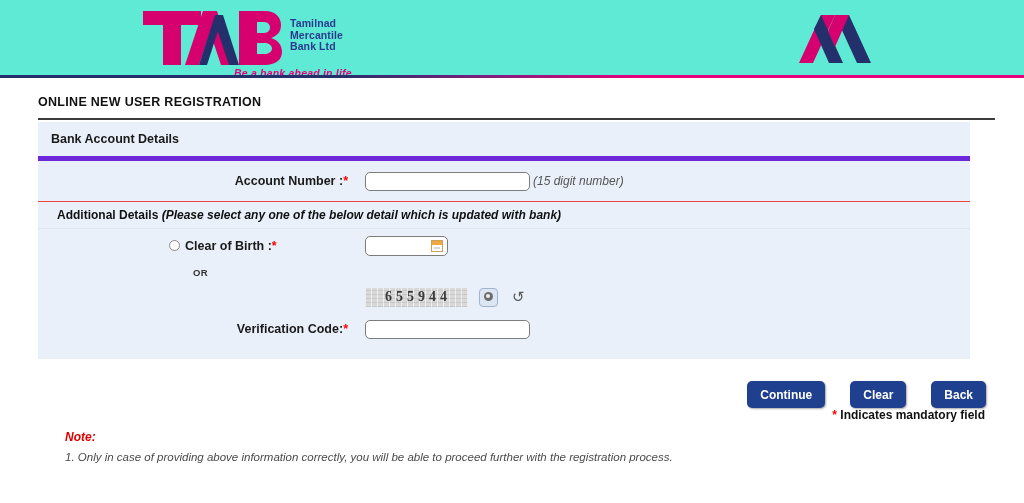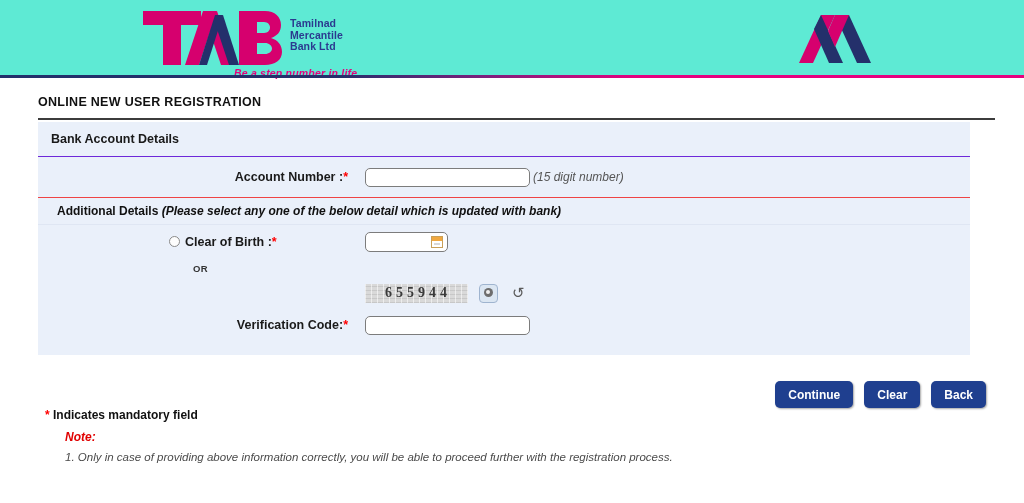--- a/index.html
+++ b/index.html
@@ -94,21 +94,21 @@
     background: #eaf0fa;
   }
   .panel-head {
     height: 34px;
     display: flex;
     align-items: center;
     padding-left: 13px;
     font-size: 12.5px;
     font-weight: 700;
     color: #1a1a1a;
-    border-bottom: 1px solid #6d28d9;
+    border-bottom: 5px solid #6d28d9;
   }
   .row {
     position: relative;
     display: flex;
     align-items: center;
   }
   .row-sep {
     border-bottom: 1px solid #ef4444;
   }
   .label-col {
@@ -298,21 +298,21 @@
   }
 
   
   .btn-bar {
     position: absolute;
     left: 38px;
     top: 381px;
     width: 948px;
     display: flex;
     justify-content: flex-end;
-    gap: 11px;
+    gap: 25px;
   }
   .btn {
     background: #1f3f8f;
     color: #ffffff;
     border: none;
     border-radius: 5px;
     font-family: "Liberation Sans", sans-serif;
     font-size: 12px;
     font-weight: 700;
     height: 27px;
@@ -325,20 +325,21 @@
   .footer {
     position: absolute;
     left: 45px;
     top: 408px;
     width: 940px;
   }
   .mandatory {
     font-size: 12px;
     font-weight: 700;
     color: #111111;
+    text-align: right;
   }
   .mandatory .star { font-size: 12px; }
   .note-title {
     margin-top: 8px;
     margin-left: 20px;
     font-size: 12px;
     font-weight: 700;
     font-style: italic;
     color: #e00000;
   }
@@ -371,21 +372,21 @@
         <path d="M98 2 H124 C134 2 140 8 140 16 C140 23 136 27 130 29 C137 31 141 36 141 43 C141 51 134 56 124 56 H98 Z
                  M116 13 V24 H123 C127 24 129 21 129 18.5 C129 16 127 13 123 13 Z
                  M116 34 V45 H124 C128 45 131 42.5 131 39.5 C131 36.5 128 34 124 34 Z" fill="#d6006e"></path>
       </svg>
     </span>
     <span class="logo-words">
       <div>Tamilnad</div>
       <div>Mercantile</div>
       <div>Bank Ltd</div>
     </span>
-    <span class="logo-tagline">Be a step number in life</span>
+    <span class="logo-tagline">Be a bank ahead in life</span>
   </div>
 
   <span class="logo-m">
     <svg width="80" height="52" viewBox="0 0 80 52" xmlns="http://www.w3.org/2000/svg">
       <path d="M4 50 L26 2 H40 L18 50 Z" fill="#d6006e"></path>
       <path d="M26 2 L48 50 H34 L19 16 Z" fill="#24306b"></path>
       <path d="M40 2 L62 50 H76 L54 2 Z" fill="#24306b"></path>
       <path d="M40 2 L54 2 L40 34 L33 18 Z" fill="#d6006e"></path>
     </svg>
   </span>

